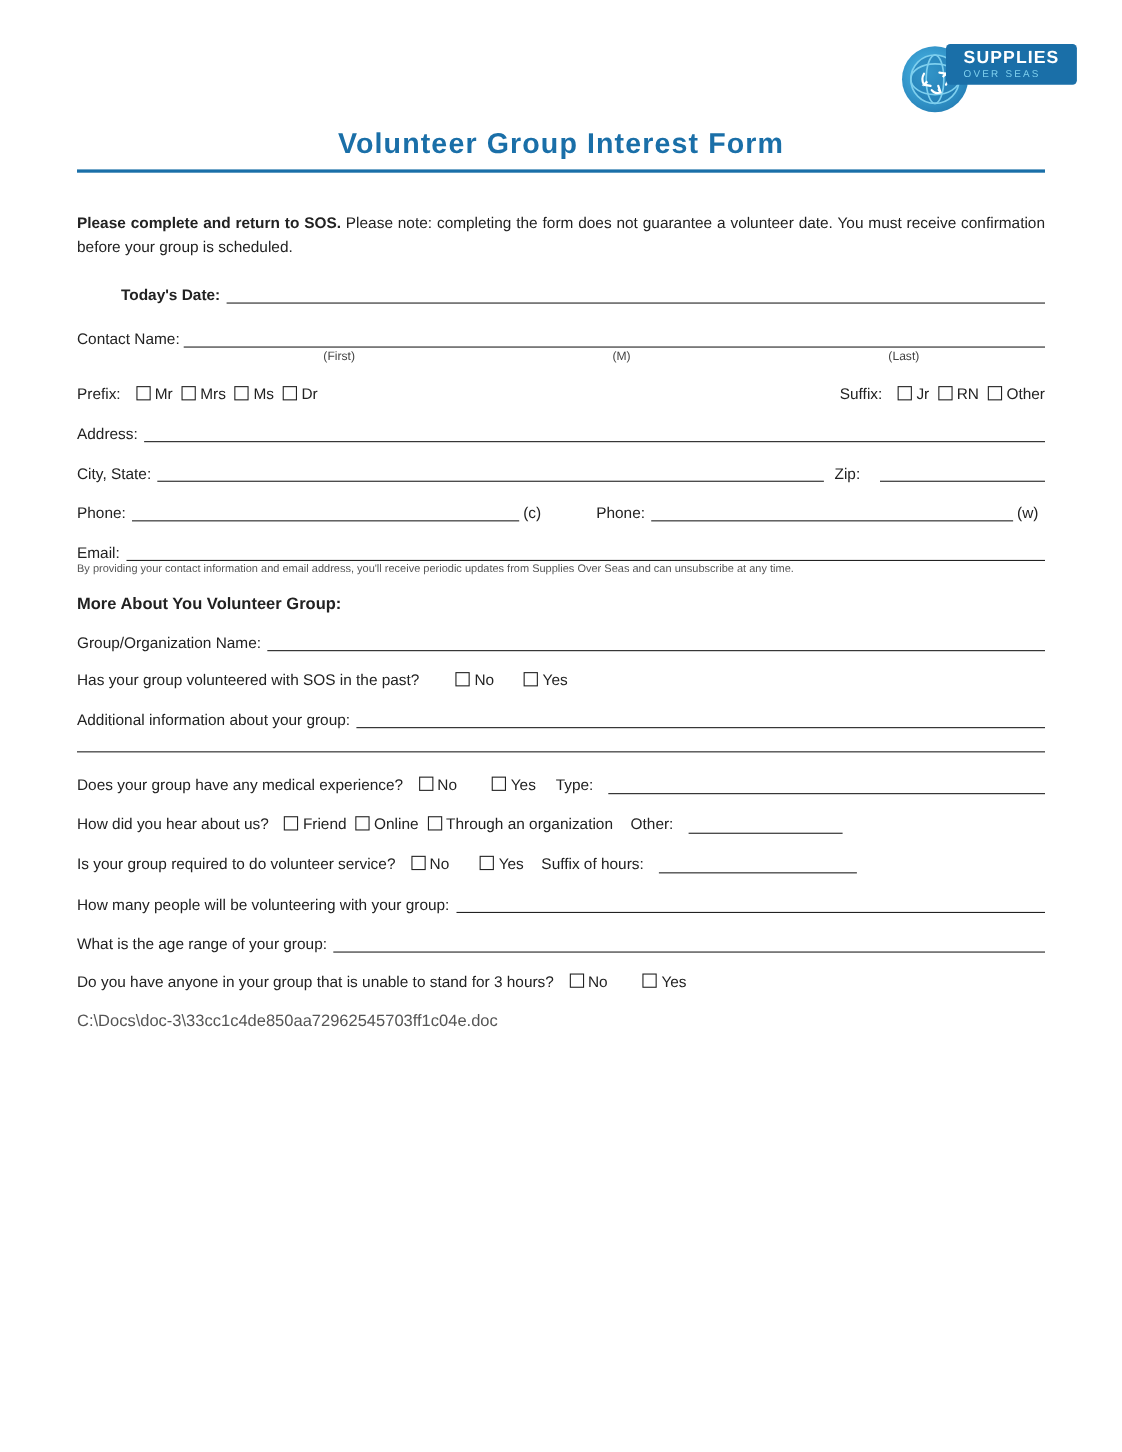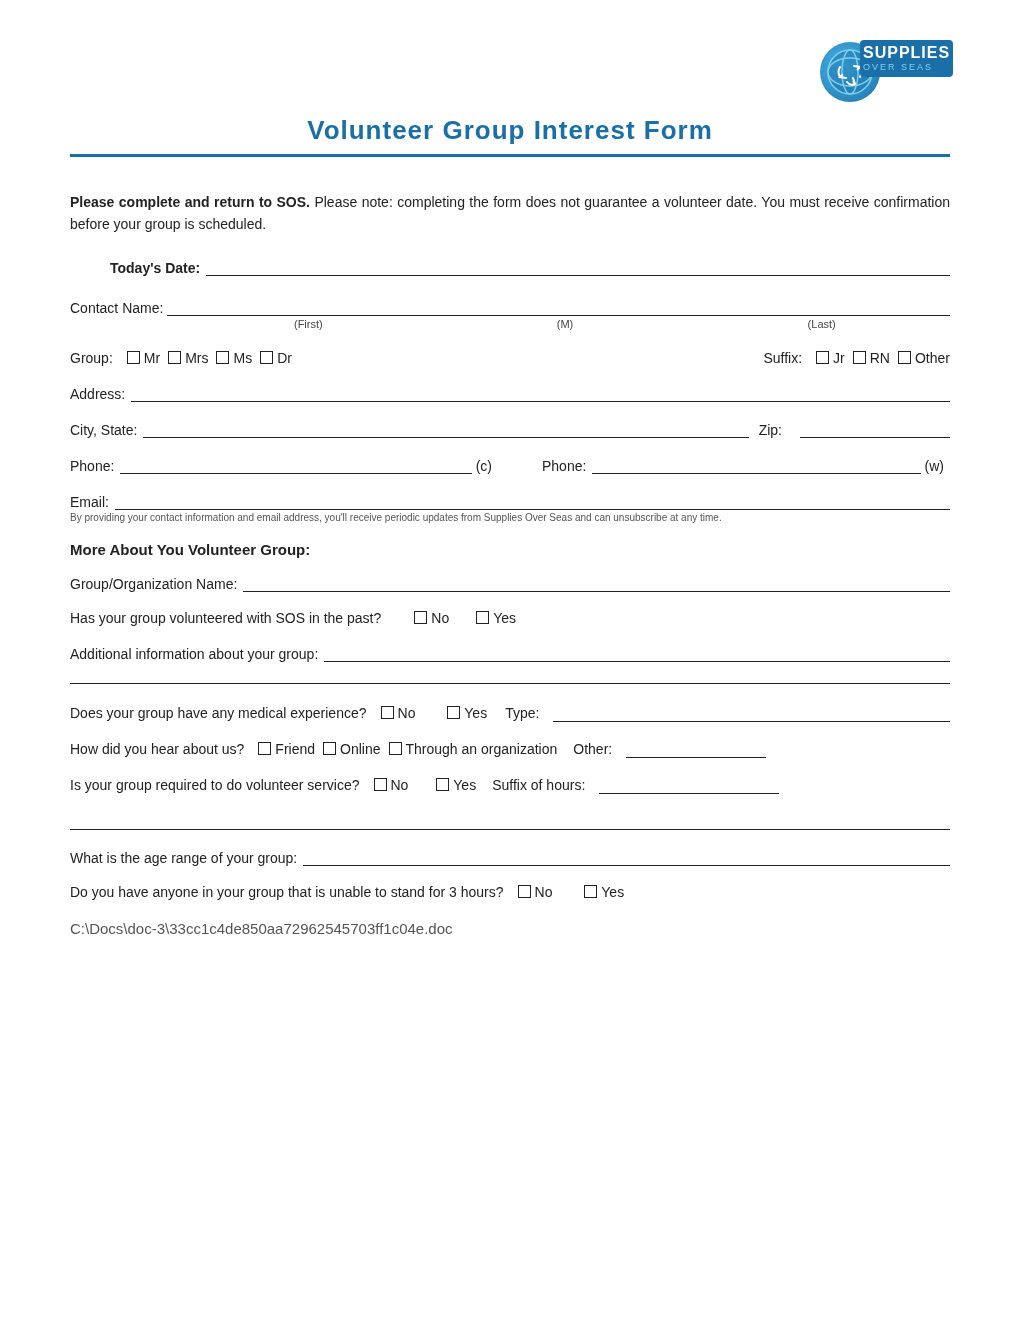--- a/index.html
+++ b/index.html
@@ -38,21 +38,21 @@
     .logo-circle svg {
       width: 50px;
       height: 50px;
     }
     .logo-text-box {
       position: absolute;
       left: 40px;
       top: 0;
       background: #1a6fa8;
       border-radius: 4px;
-      padding: 4px 3px;
+      padding: 4px 16px;
       display: flex;
       flex-direction: column;
       align-items: flex-start;
       justify-content: flex-end;
     }
     .logo-supplies {
       color: #fff;
       font-size: 16px;
       font-weight: 900;
       letter-spacing: 1px;
@@ -336,21 +336,21 @@
     <span class="name-sub-label">(M)</span>
     <span class="name-sub-label">(Last)</span>
   </div>
 </div>
 
 <br>
 
 
 <div class="prefix-suffix-row">
   <div class="prefix-group">
-    <span class="field-label">Group:</span>
+    <span class="field-label">Prefix:</span>
     <span class="checkbox-item">
         <span class="checkbox-sq"></span>
         <span>Mr</span>
       </span>
     <span class="checkbox-item">
         <span class="checkbox-sq"></span>
         <span>Mrs</span>
       </span>
     <span class="checkbox-item">
         <span class="checkbox-sq"></span>
@@ -488,20 +488,21 @@
   <span class="checkbox-item">
       <span class="checkbox-sq"></span>
       <span>Yes</span>
     </span>
   <span class="field-label" style="margin-left:8px;">Suffix of hours:</span>
   <span class="underline-field" style="min-width:180px;flex:0;"></span>
 </div>
 
 
 <div class="how-many-row">
+  <span class="field-label">How many people will be volunteering with your group:</span>
   <span class="underline-field" style="flex:1;"></span>
 </div>
 
 
 <div class="age-range-row">
   <span class="field-label">What is the age range of your group:</span>
   <span class="underline-field" style="flex:1;"></span>
 </div>
 
 

